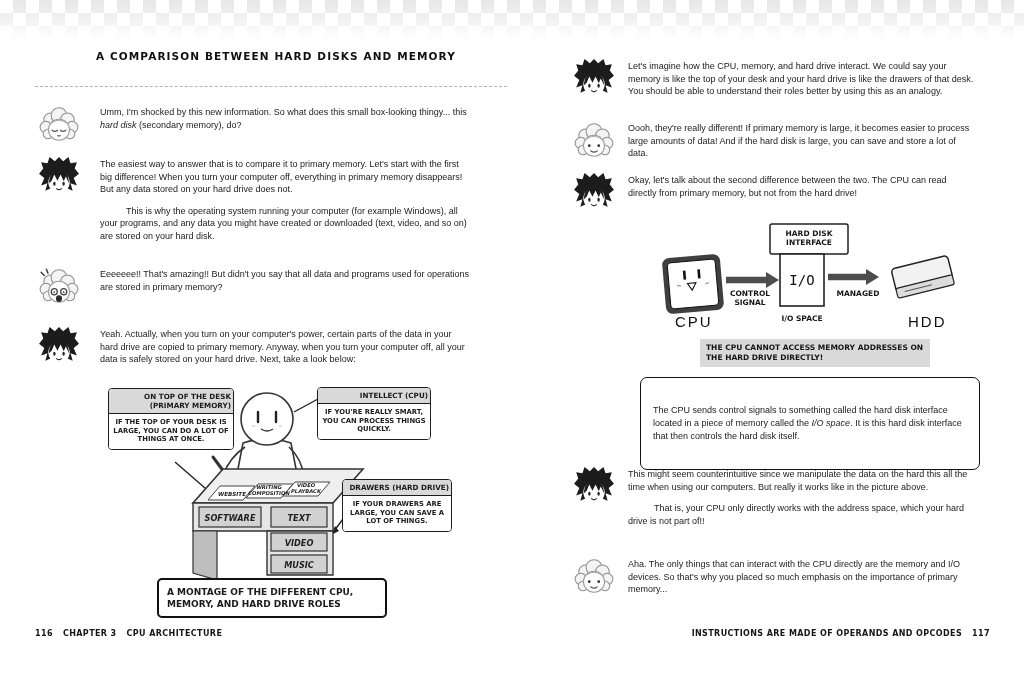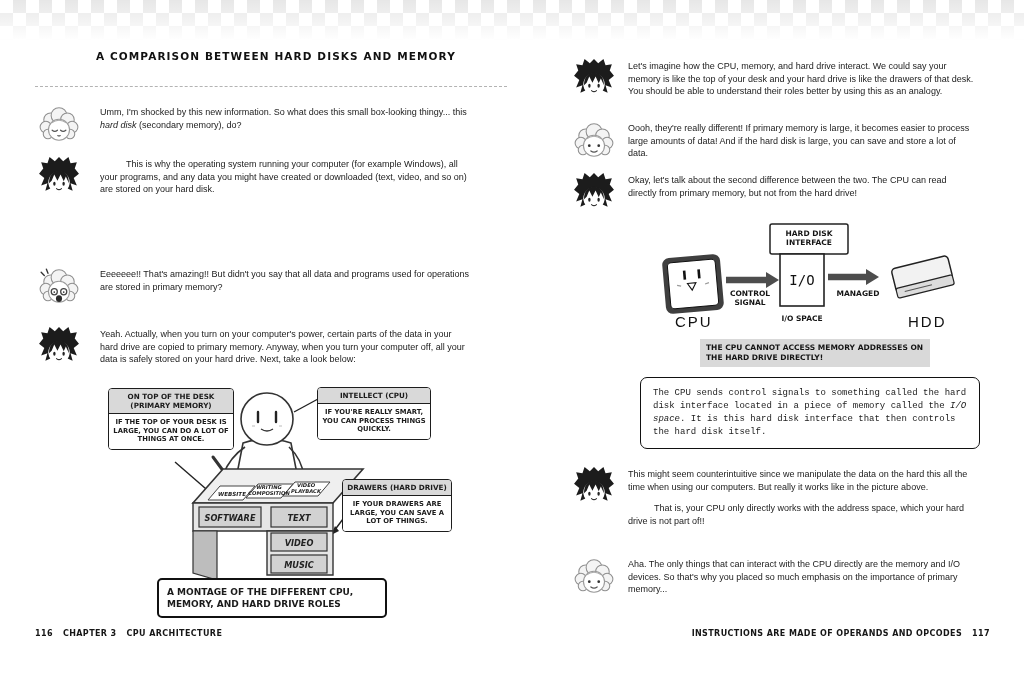--- a/index.html
+++ b/index.html
@@ -30,38 +30,38 @@
   .row .text{position:absolute;top:2px;font-size:9px;line-height:12.6px;color:#1b1b1b;}
   #left-dialogue .text{left:62px;width:386px;}
   #right-dialogue .text{left:55px;width:362px;}
   p.para{margin:0 16px 9px 0;}
   p.para.indent{text-indent:26px;}
 
   .label-box{
     position:absolute;border:1.5px solid #1d1d1d;border-radius:4px;background:#fff;
     font-family:"DejaVu Sans",sans-serif;font-weight:bold;text-align:center;overflow:hidden;
   }
-  .label-box .lb-title{background:#d9d9d9;padding:3px 2px;border-bottom:1.5px solid #1d1d1d;font-size:7.2px;line-height:9px;}
+  .label-box .lb-title{background:#d9d9d9;padding:3px 2px;border-bottom:1.5px solid #1d1d1d;font-size:7.2px;line-height:9px;text-align:right;}
   .label-box .lb-body{padding:4px 4px 5px;font-size:6.8px;line-height:8.6px;background:#fff;}
 
   .caption-box{
     position:absolute;left:157px;top:578px;width:210px;
     border:2px solid #111;border-radius:5px;background:#fff;text-align:left;
     font-family:"DejaVu Sans",sans-serif;font-weight:bold;font-size:9px;line-height:12px;
     padding:6px 8px;
   }
   .warning-box{
     position:absolute;left:700px;top:339px;width:218px;background:#d9d9d9;
     text-align:left;font-family:"DejaVu Sans",sans-serif;font-weight:bold;
     font-size:7.5px;line-height:10px;padding:4px 6px;color:#141414;
   }
   .note-box{
     position:absolute;left:640px;top:377px;width:314px;
     border:1.5px solid #111;border-radius:7px;background:#fff;
-    padding:9px 12px;font-size:9px;line-height:13px;font-family:Liberation Mono, monospace;
+    padding:26px 12px;font-size:9px;line-height:13px;
   }
   .footer{
     position:absolute;top:629px;font-family:"DejaVu Sans",sans-serif;font-weight:bold;
     font-size:8px;letter-spacing:.4px;color:#161616;
   }
   .footer.left{left:35px;}
   .footer.right{right:34px;}
   .footer span{margin-right:10px;}
   .footer.right span{margin-right:0;margin-left:10px;}
 
@@ -104,20 +104,21 @@
     <div class="row" style="top: 156px;">
     <span class="avatar"><svg viewBox="0 0 40 40" width="42" height="42">
           <polygon points="20,1 24,5 29,1 31,7 37,6 35,12 39,17 34,21 37,28 31,26 33,33 26,30 20,35 14,30 7,33 9,26 3,28 6,21 1,17 5,12 3,6 9,7 11,1 16,5" fill="#1c1c1c"></polygon>
           <circle cx="20" cy="25" r="10.2" fill="#fff"></circle>
           <path d="M10.5,26 C10.5,17.5 14.5,14 20,14 C25.5,14 29.5,17.5 29.5,26 L26.5,19.5 L24.5,24 L21.5,17.5 L18.5,23.5 L15.5,17.5 L13,23.5 Z" fill="#1c1c1c"></path>
           <ellipse cx="15.6" cy="26.5" rx="1.15" ry="1.9" fill="#222"></ellipse>
           <ellipse cx="24.4" cy="26.5" rx="1.15" ry="1.9" fill="#222"></ellipse>
           <path d="M17.6,31 Q20,33 22.4,31" stroke="#333" stroke-width="1" fill="none" stroke-linecap="round"></path>
         </svg></span>
     <div class="text">
+        <p class="para"><span>The easiest way to answer that is to compare it to primary memory. Let's start with the first big difference! When you turn your computer off, everything in primary memory disappears! But any data stored on your hard drive does not.</span></p>
         <p class="para indent"><span>This is why the operating system running your computer (for example Windows), all your programs, and any data you might have created or downloaded (text, video, and so on) are stored on your hard disk.</span></p>
       </div>
   </div>
     <div class="row" style="top: 266px;">
     <span class="avatar"><svg viewBox="0 0 40 40" width="42" height="42">
           <path d="M3,6 L6,9 M8,3 L9.5,7" stroke="#333" stroke-width="1.3" stroke-linecap="round" fill="none"></path>
           <g fill="#f4f4f4" stroke="#8f8f8f" stroke-width="1">
             <circle cx="12" cy="15" r="6.5"></circle>
             <circle cx="20" cy="11" r="7.5"></circle>
             <circle cx="28" cy="15" r="6.5"></circle>

